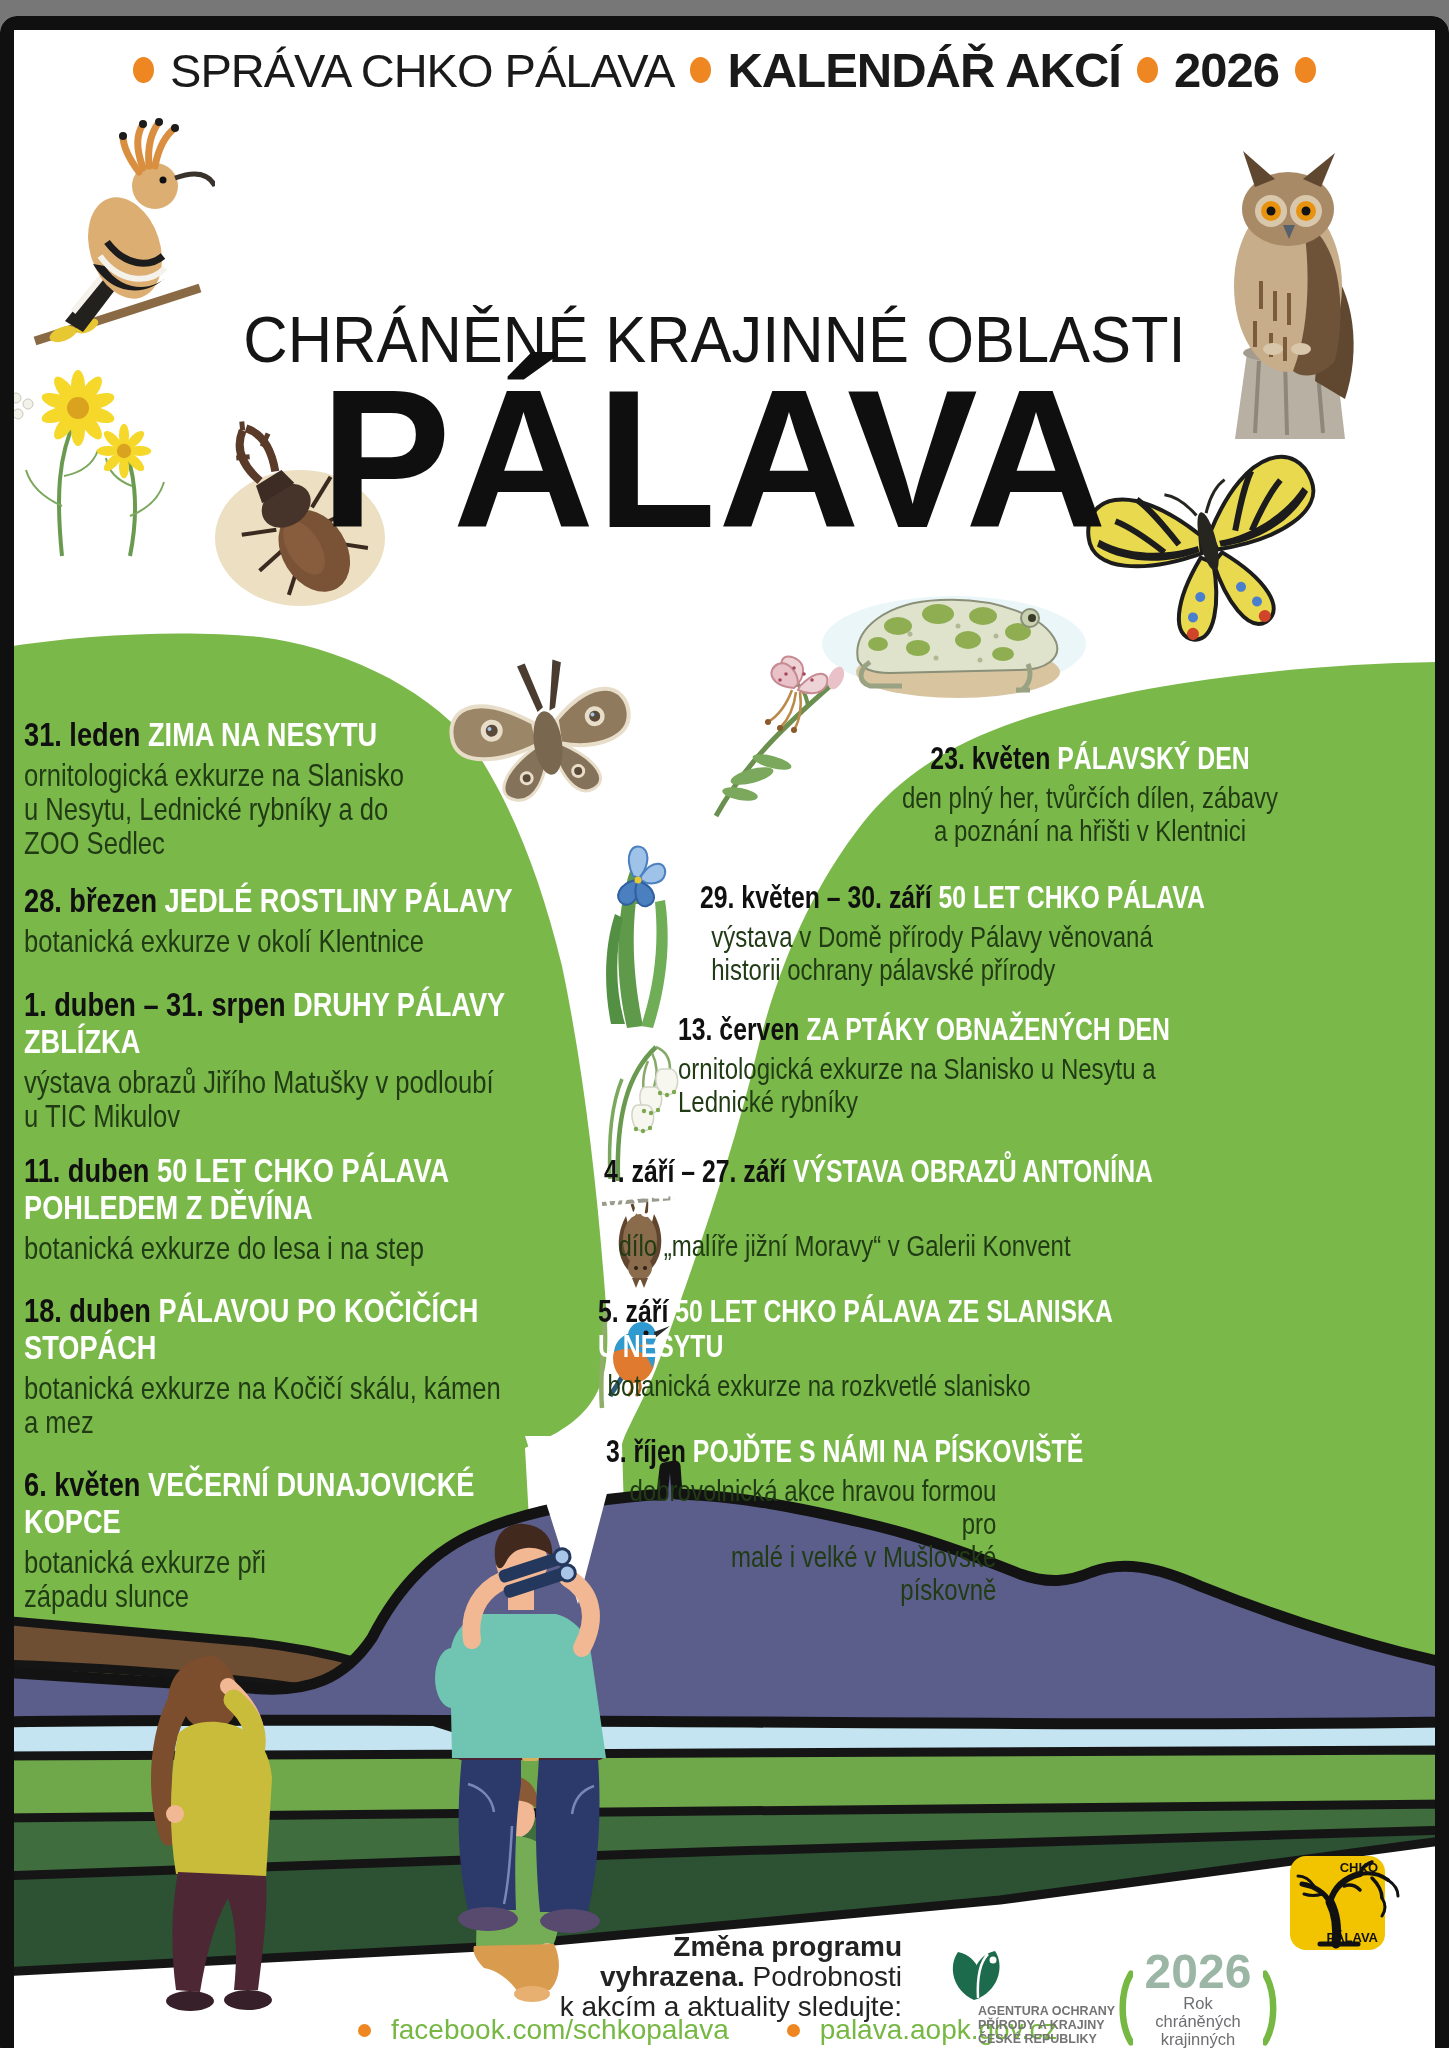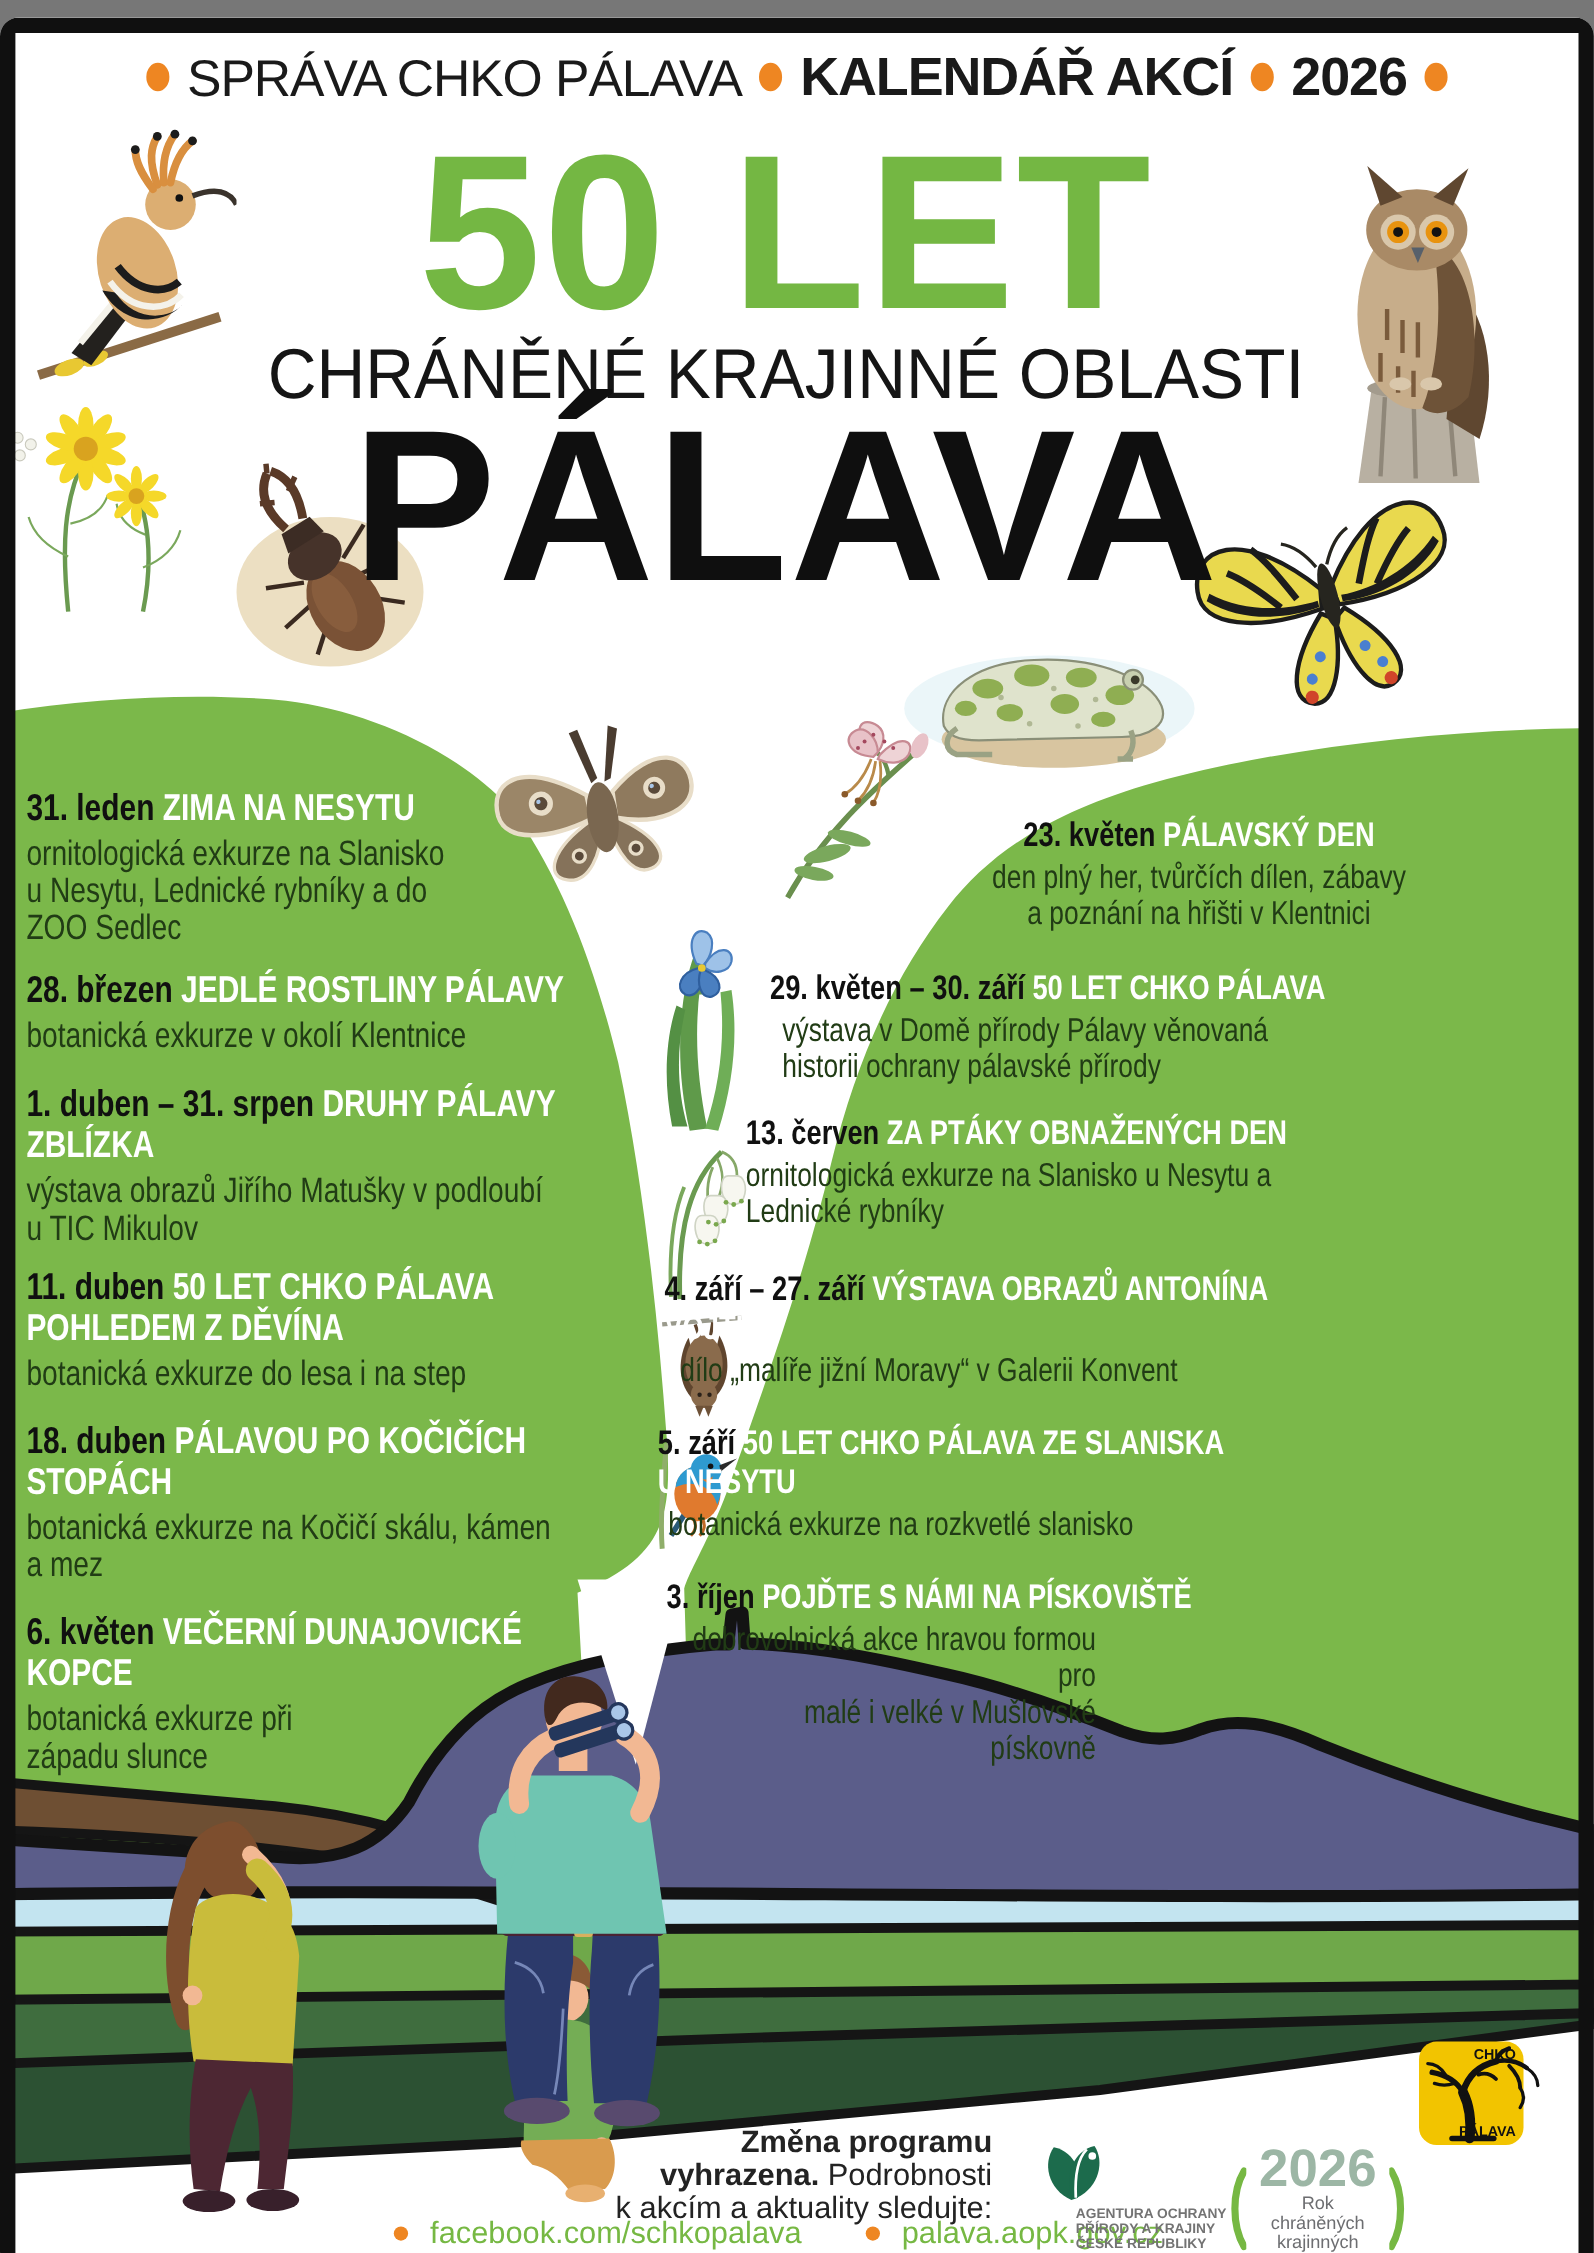--- a/index.html
+++ b/index.html
@@ -70,21 +70,20 @@
   <div class="header">
     <span class="dot"></span>
     <span class="h-org">SPRÁVA CHKO PÁLAVA</span>
     <span class="dot"></span>
     <span class="h-cal">KALENDÁŘ AKCÍ</span>
     <span class="dot"></span>
     <span class="h-year">2026</span>
     <span class="dot"></span>
   </div>
 
-  <div class="t-years">50 LET</div>
   <div class="t-sub">CHRÁNĚNÉ KRAJINNÉ OBLASTI</div>
   <div class="t-name">PÁLAVA</div>
 
   <svg class="scene" width="1449" height="2048" viewBox="0 0 1449 2048">
 
     <path fill="#7bb84a" d="M0 632 C90 617,190 614,260 621 C335 630,422 668,470 726 C512 788,540 860,562 950
          C585 1060,598 1180,606 1290 C611 1360,606 1400,525 1432 L540 1700 L0 1700 Z"></path>
     <path fill="#7bb84a" d="M1437 646 C1300 648,1150 666,1040 698 C950 725,898 762,862 808 C812 872,778 950,756 1040
          C735 1130,700 1230,668 1320 C648 1380,628 1408,622 1428 L630 1700 L1437 1700 Z"></path>
 

